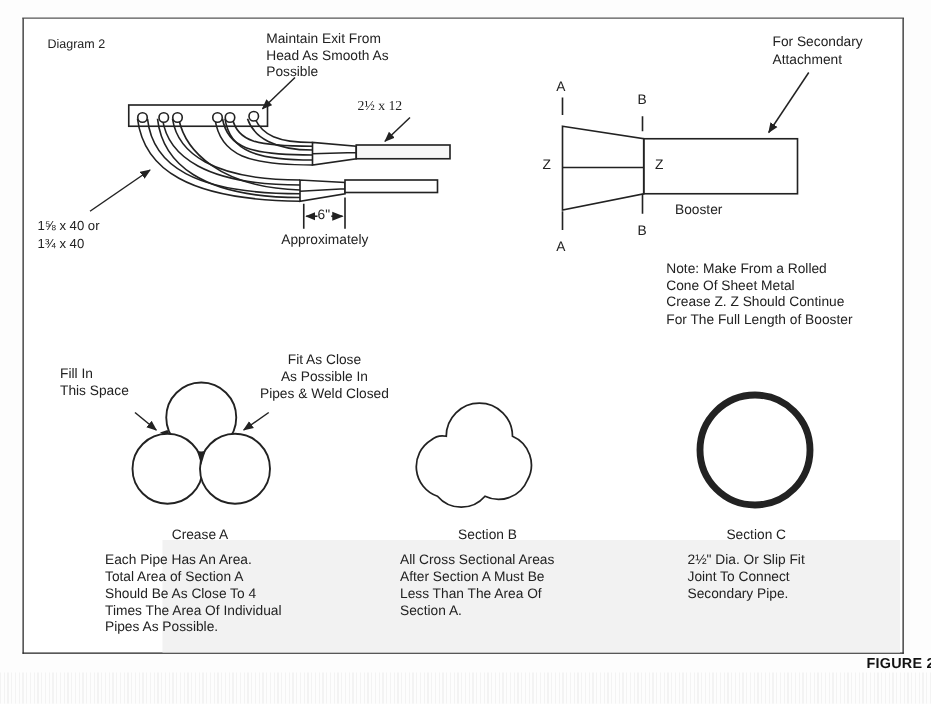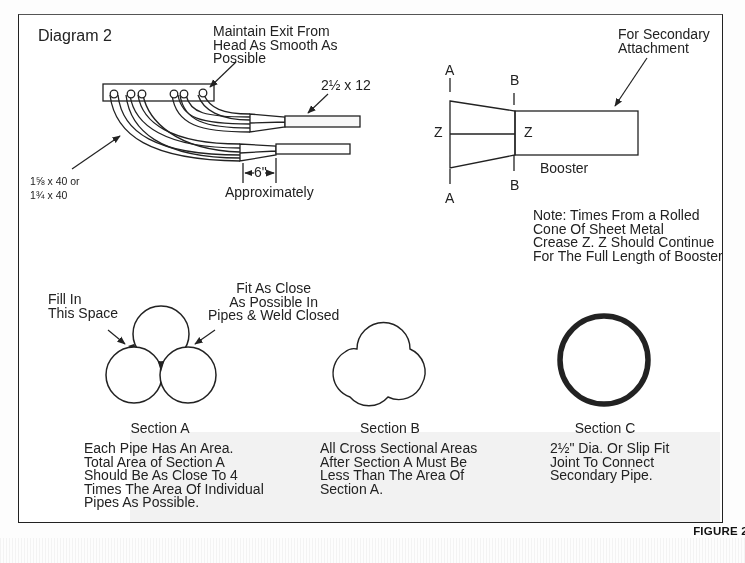--- a/index.html
+++ b/index.html
@@ -1,21 +1,21 @@
 <!DOCTYPE html>
 <html><head>
 <meta charset="utf-8">
 <style>
   html, body { margin:0; padding:0; background:#fdfdfd; }
   body { width:745px; height:563px; position:relative; overflow:hidden;
          font-family:"Liberation Sans", sans-serif; color:#1a1a1a; }
   .frame { position:absolute; left:18px; top:14px; width:703px; height:507px;
            border:1.5px solid #222; border-top-color:#555; background:#fff; }
   .shade { position:absolute; left:130px; top:432px; width:590px; height:90px; background:#f2f2f2; }
-  .t { position:absolute; font-size:14px; line-height:13.5px; white-space:pre; color:#222; }
+  .t { position:absolute; font-size:11px; line-height:13.5px; white-space:pre; color:#222; }
   .t.c { text-align:center; }
   .fig { position:absolute; left:0; width:745px; top:525px; text-align:right;
          font-weight:bold; font-size:11.5px; letter-spacing:0.2px; color:#111;margin-left:20px; }
   svg { position:absolute; left:0; top:0; }
   .dither { position:absolute; left:0; top:538px; width:745px; height:25px;
             background:repeating-linear-gradient(90deg,#f3f3f3 0 1px,#fdfdfd 1px 3px); }
 </style>
 </head>
 <body>
 
@@ -105,51 +105,51 @@
          A25,25 0 0 1 350,397
          A25,25 0 0 1 345,352
          A14,14 0 0 1 357,349 Z"></path>
   </g>
 
   <g>
     <circle cx="604" cy="360" r="44" fill="#fff" stroke="#222" stroke-width="5.5"></circle>
   </g>
 </svg>
 
-<div class="t" style="left:38px;top:29px;font-size:16px;">Diagram 2</div>
+<div class="t" style="left:38px;top:29px;font-size:10px;">Diagram 2</div>
 <div class="t" style="left:213px;top:25px;">Maintain Exit From
 Head As Smooth As
 Possible</div>
-<div class="t" style="left:321px;top:79px;">2½ x 12</div>
+<div class="t" style="left:286px;top:79px;font-family:Liberation Serif, serif;">2½ x 12</div>
 <div class="t" style="left:30px;top:175px;font-size:10.5px;">1⅝ x 40 or
 1¾ x 40</div>
 <div class="t" style="left:254px;top:166px;">6"</div>
 <div class="t" style="left:225px;top:186px;">Approximately</div>
 
 <div class="t" style="left:618px;top:28px;">For Secondary
 Attachment</div>
 <div class="t" style="left:445px;top:64px;">A</div>
 <div class="t" style="left:445px;top:192px;">A</div>
 <div class="t" style="left:510px;top:74px;">B</div>
 <div class="t" style="left:510px;top:179px;">B</div>
 <div class="t" style="left:434px;top:126px;">Z</div>
 <div class="t" style="left:524px;top:126px;">Z</div>
 <div class="t" style="left:540px;top:162px;">Booster</div>
-<div class="t" style="left:533px;top:209px;">Note: Times From a Rolled
+<div class="t" style="left:533px;top:209px;">Note: Make From a Rolled
 Cone Of Sheet Metal
 Crease Z. Z Should Continue
 For The Full Length of Booster</div>
 
 <div class="t" style="left:48px;top:293px;">Fill In
 This Space</div>
 <div class="t" style="left:208px;top:282px;text-align:center;">Fit As Close
 As Possible In
 Pipes &amp; Weld Closed</div>
 
-<div class="t c" style="left:110px;top:422px;width:100px;">Section A</div>
+<div class="t c" style="left:110px;top:422px;width:100px;">Crease A</div>
 <div class="t c" style="left:340px;top:422px;width:100px;">Section B</div>
 <div class="t c" style="left:555px;top:422px;width:100px;">Section C</div>
 
 <div class="t" style="left:84px;top:442px;">Each Pipe Has An Area.
 Total Area of Section A
 Should Be As Close To 4
 Times The Area Of Individual
 Pipes As Possible.</div>
 <div class="t" style="left:320px;top:442px;">All Cross Sectional Areas
 After Section A Must Be

